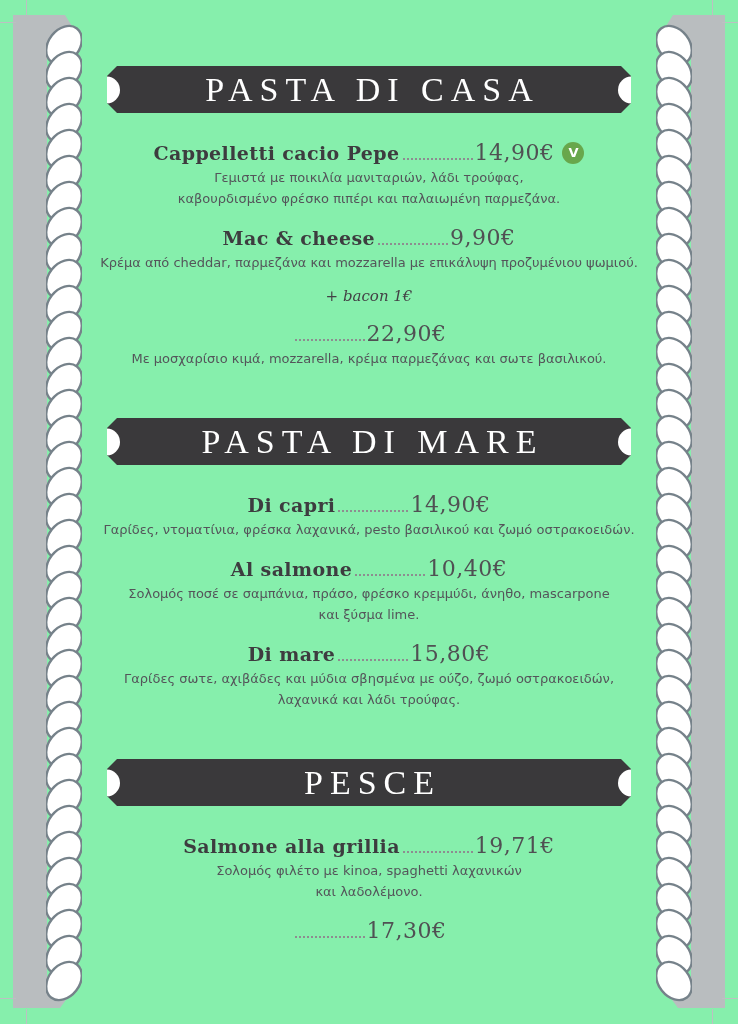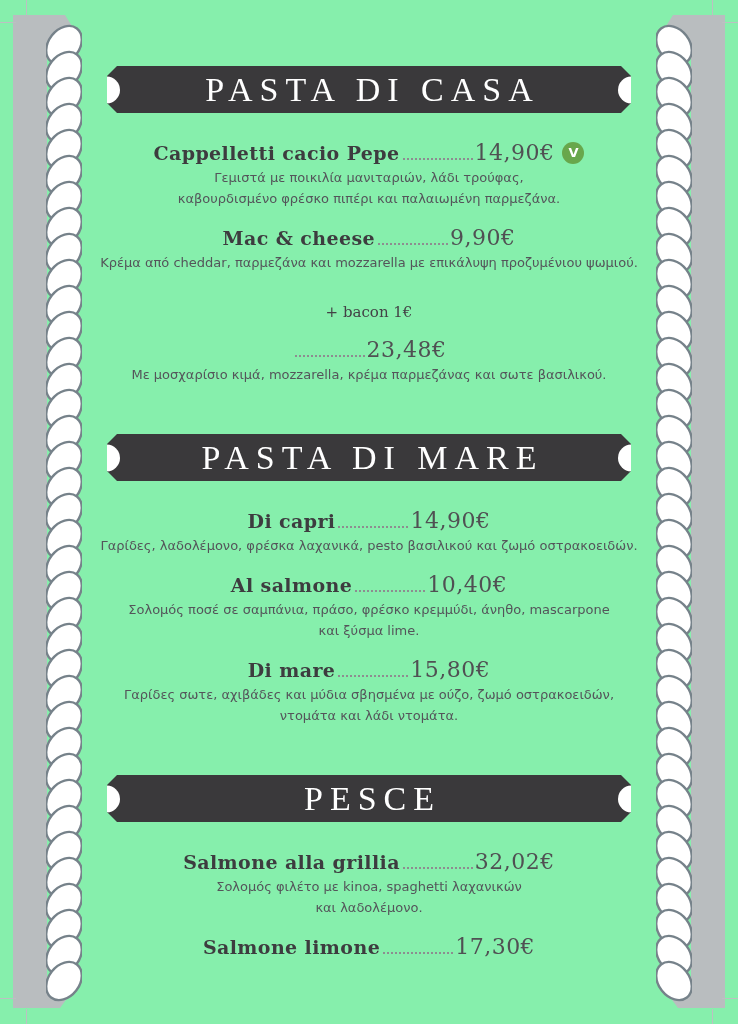--- a/index.html
+++ b/index.html
@@ -70,21 +70,21 @@
   .veg-badge {
     width:22px; height:22px; border-radius:50%;
     background:var(--accent, #68a74c); color:#fff;
     font-family:"DejaVu Sans", sans-serif; font-size:13px; font-weight:bold;
     display:flex; align-items:center; justify-content:center;
     margin-left:8px; align-self:center;
   }
   .item-desc { margin-top:2px; }
   .desc-line { font-size:13px; line-height:21px; color:#54555a; }
   .item-note {
-    margin-top:30px; font-family:"DejaVu Serif", serif; 
+    margin-top:14px; font-family:"DejaVu Serif", serif; font-style:italic;
     font-size:15px; color:#434246;
   }
 </style>
 </head>
 <body>
 
 <div class="page">
 
   <div class="band band-left"></div>
   <div class="band band-right"></div>
@@ -205,21 +205,21 @@
     </div>
     <div class="item-desc">
               <div class="desc-line">Κρέμα από cheddar, παρμεζάνα και mozzarella με επικάλυψη προζυμένιου ψωμιού.</div>
             </div>
     <div class="item-note">+ bacon 1€</div>
   </div>
 
   <div class="menu-item">
     <div class="item-line">
       <span class="leader"></span>
-      <span class="item-price">23,48€</span>
+      <span class="item-price">22,90€</span>
 
     </div>
     <div class="item-desc">
               <div class="desc-line">Με μοσχαρίσιο κιμά, mozzarella, κρέμα παρμεζάνας και σωτε βασιλικού.</div>
             </div>
 
   </div>
 </div>
   </section>
 
@@ -229,21 +229,21 @@
     </div>
     <div class="section-items">
   <div class="menu-item">
     <div class="item-line">
       <span class="item-name">Di capri</span>
       <span class="leader"></span>
       <span class="item-price">14,90€</span>
 
     </div>
     <div class="item-desc">
-              <div class="desc-line">Γαρίδες, λαδολέμονο, φρέσκα λαχανικά, pesto βασιλικού και ζωμό οστρακοειδών.</div>
+              <div class="desc-line">Γαρίδες, ντοματίνια, φρέσκα λαχανικά, pesto βασιλικού και ζωμό οστρακοειδών.</div>
             </div>
 
   </div>
 
   <div class="menu-item">
     <div class="item-line">
       <span class="item-name">Al salmone</span>
       <span class="leader"></span>
       <span class="item-price">10,40€</span>
 
@@ -257,49 +257,48 @@
 
   <div class="menu-item">
     <div class="item-line">
       <span class="item-name">Di mare</span>
       <span class="leader"></span>
       <span class="item-price">15,80€</span>
 
     </div>
     <div class="item-desc">
               <div class="desc-line">Γαρίδες σωτε, αχιβάδες και  μύδια σβησμένα με ούζο, ζωμό οστρακοειδών,</div>
-              <div class="desc-line">ντομάτα και λάδι ντομάτα.</div>
+              <div class="desc-line">λαχανικά και λάδι τρούφας.</div>
             </div>
 
   </div>
 </div>
   </section>
 
   <section class="section">
     <div class="banner">
       <span class="banner-title">PESCE</span>
     </div>
     <div class="section-items">
   <div class="menu-item">
     <div class="item-line">
       <span class="item-name">Salmone alla grillia</span>
       <span class="leader"></span>
-      <span class="item-price">32,02€</span>
+      <span class="item-price">19,71€</span>
 
     </div>
     <div class="item-desc">
               <div class="desc-line">Σολομός φιλέτο με kinoa, spaghetti λαχανικών</div>
               <div class="desc-line">και λαδολέμονο.</div>
             </div>
 
   </div>
 
   <div class="menu-item">
     <div class="item-line">
-      <span class="item-name">Salmone limone</span>
       <span class="leader"></span>
       <span class="item-price">17,30€</span>
 
     </div>
 
   </div>
 </div>
   </section>
 </div>
 </div>

